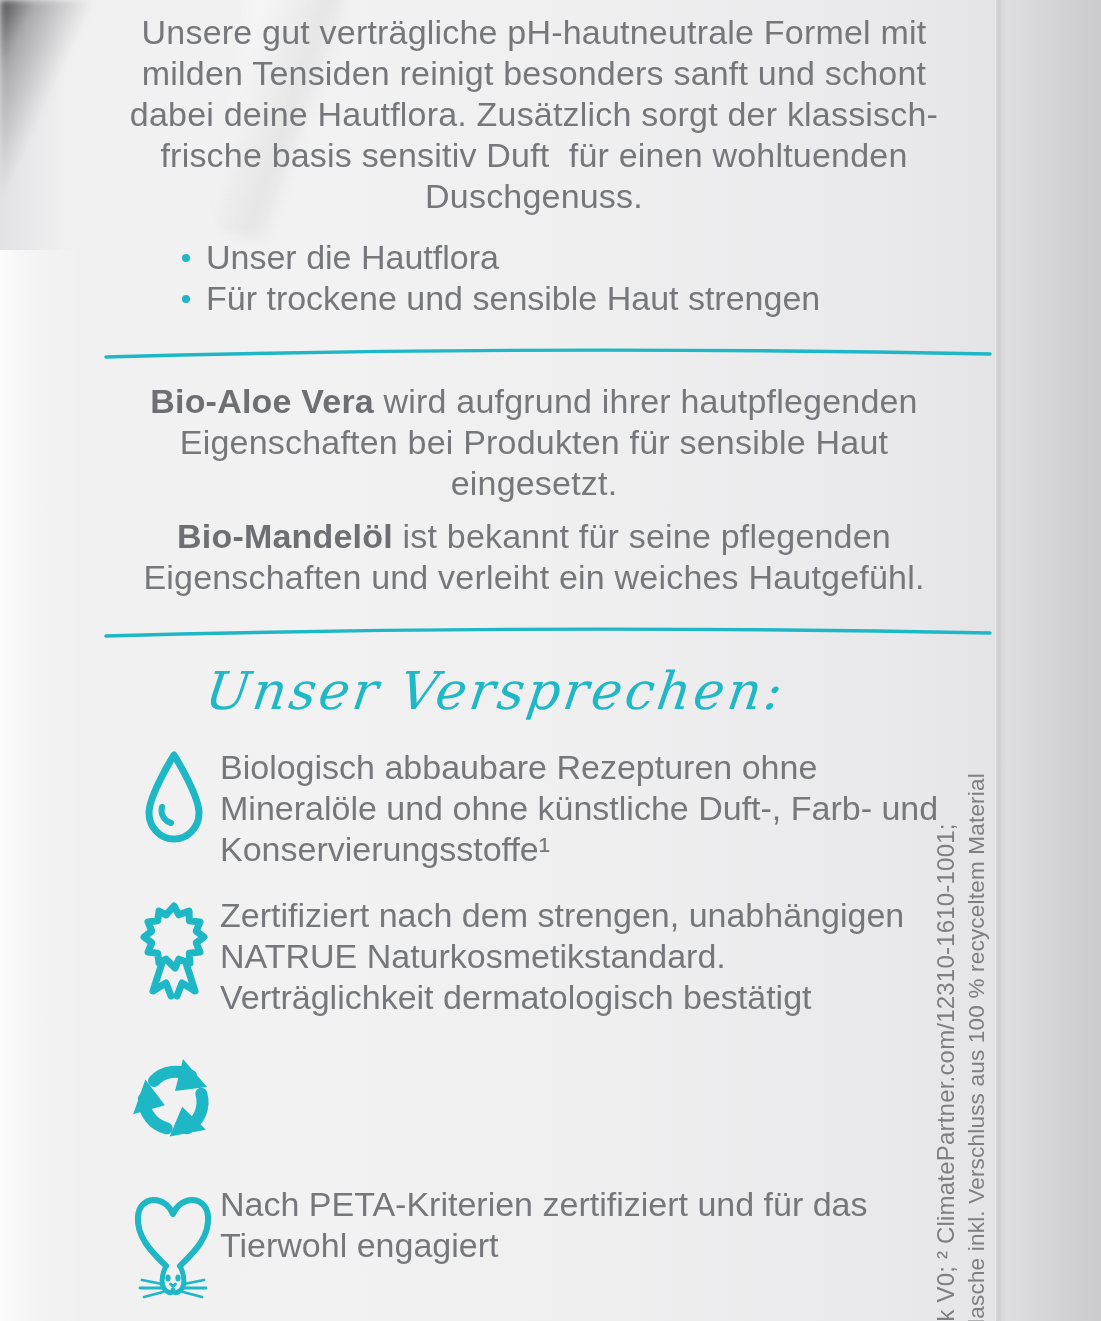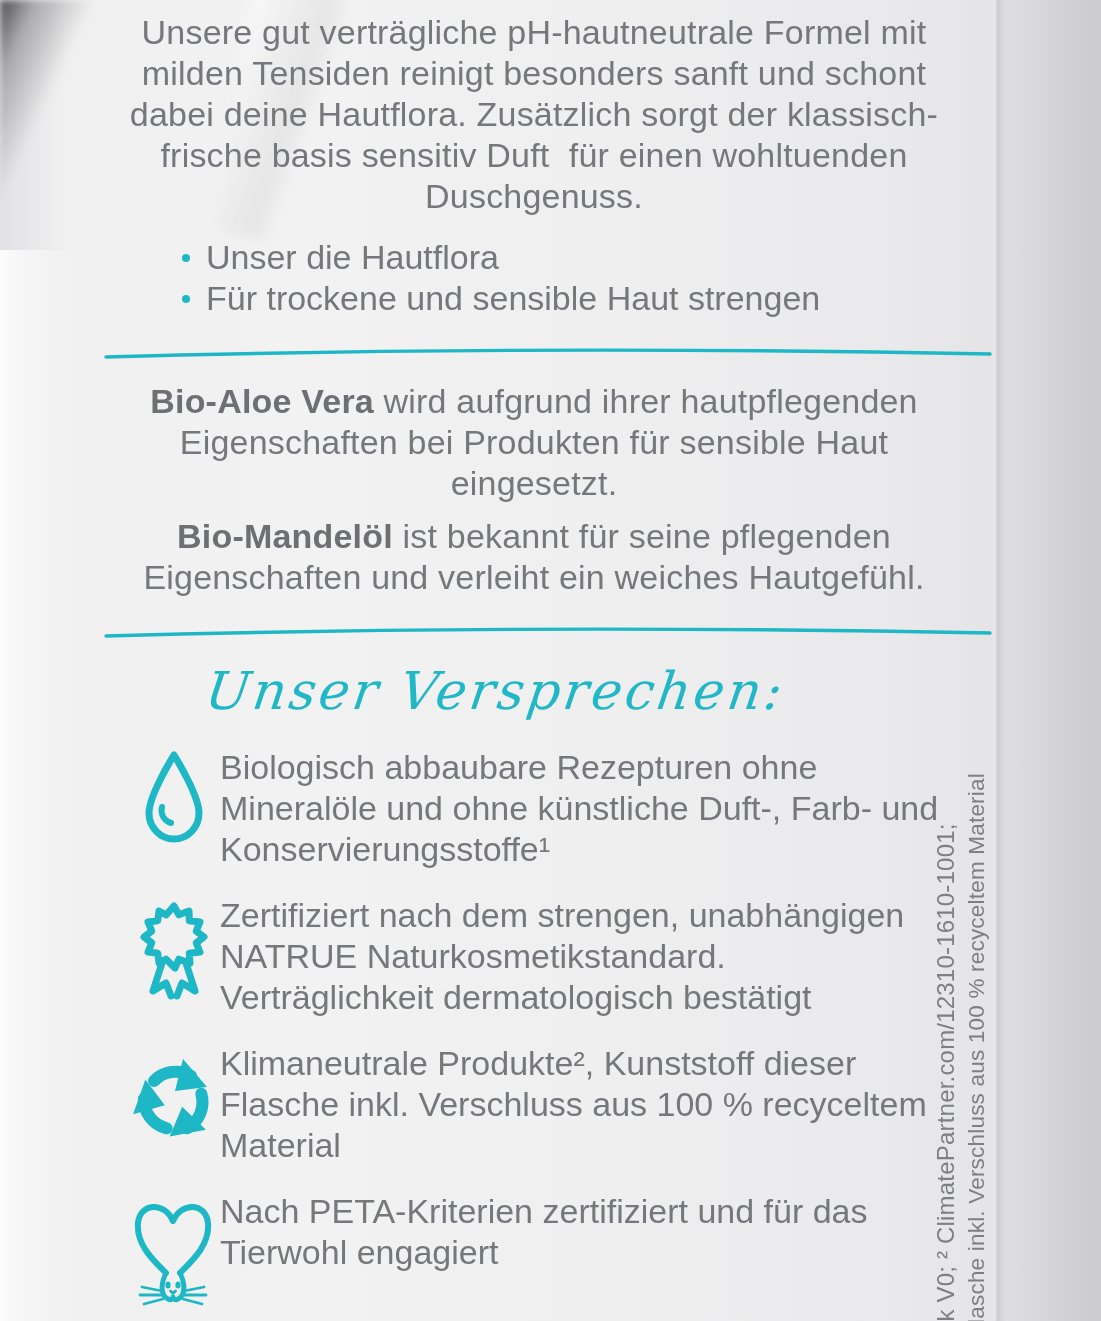--- a/index.html
+++ b/index.html
@@ -148,21 +148,20 @@
           <g transform="rotate(120 43 58)">
             <path class="teal-stroke" stroke="#1db7c5" stroke-width="12" fill="none" d="M23 38 A 30 30 0 0 1 60 33"></path>
             <polygon class="teal-fill" points="52,16 76,44 44,48"></polygon>
           </g>
           <g transform="rotate(240 43 58)">
             <path class="teal-stroke" stroke="#1db7c5" stroke-width="12" fill="none" d="M23 38 A 30 30 0 0 1 60 33"></path>
             <polygon class="teal-fill" points="52,16 76,44 44,48"></polygon>
           </g>
         </svg>
       </div>
-      <p class="p-text">Klimaneutrale Produkte², Kunststoff dieser Flasche inkl. Verschluss aus 100 % recyceltem Material</p>
     </div>
 
     <div class="promise">
       <div class="p-icon">
         <svg width="92" height="126" viewBox="0 0 92 126" style="overflow:visible">
           <path class="teal-stroke" stroke-width="6" d="M38 82 C26 70 8 54 10 32 C12 12 36 10 45 30 C54 10 78 12 80 32 C82 54 64 70 52 82"></path>
           <path class="teal-stroke" stroke-width="5" d="M38 82 C33 92 32 104 40 108 C43 109.5 45 108 45 106 C45 108 47 109.5 50 108 C58 104 57 92 52 82"></path>
           <ellipse class="teal-fill" cx="40" cy="94" rx="2.6" ry="3.6"></ellipse>
           <ellipse class="teal-fill" cx="50" cy="94" rx="2.6" ry="3.6"></ellipse>
           <path class="teal-stroke" stroke-width="2.8" d="M42.5 100 l2.5 2.5 l2.5 -2.5"></path>

